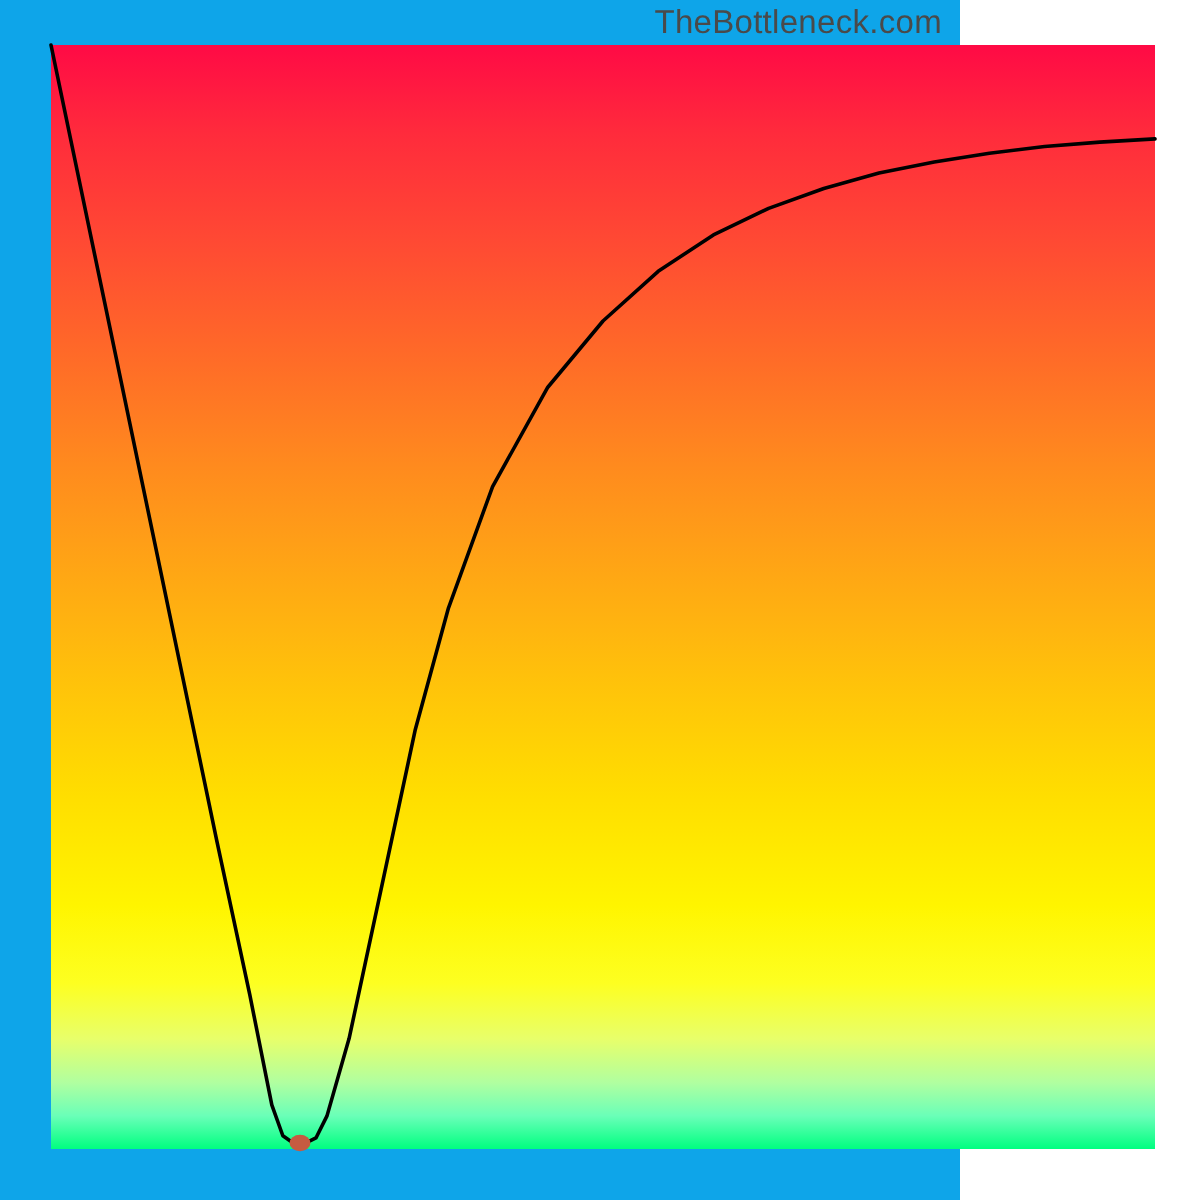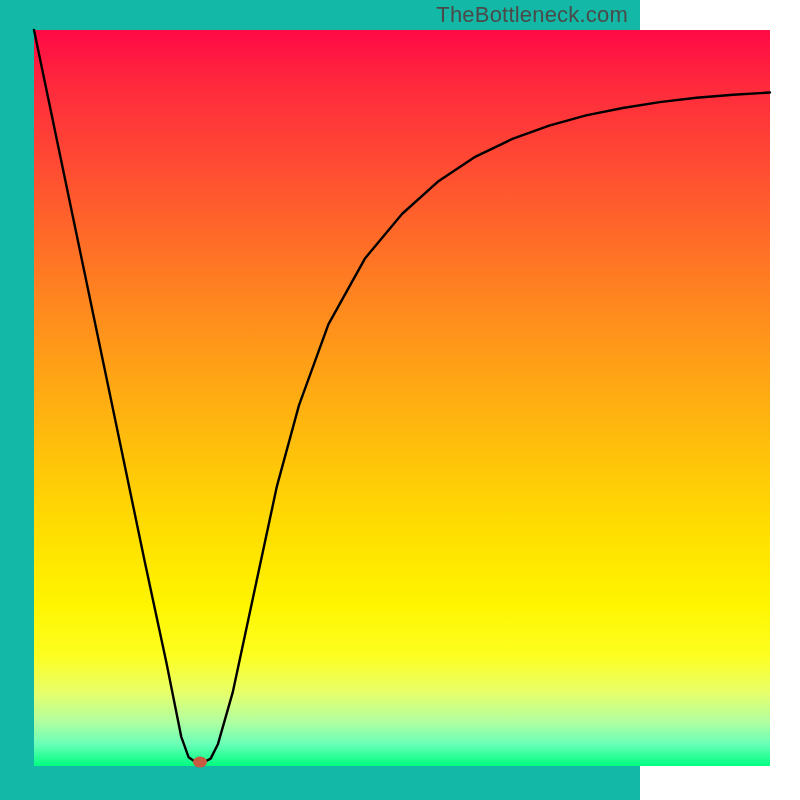--- a/index.html
+++ b/index.html
@@ -7,21 +7,21 @@
     padding: 0;
     width: 800px;
     height: 800px;
     background: #ffffff;
     font-family: Arial, Helvetica, sans-serif;
   }
   .outer-frame {
     position: relative;
     width: 640px;
     height: 800px;
-    background: #14b8a6;
+    background: #0ea5e9;
     box-sizing: border-box;
     text-align: right;
   }
   .attribution {
     position: absolute;
     top: 2px;
     right: 12px;
     color: #4a4a4a;
     font-size: 22px;
     font-weight: 500;

